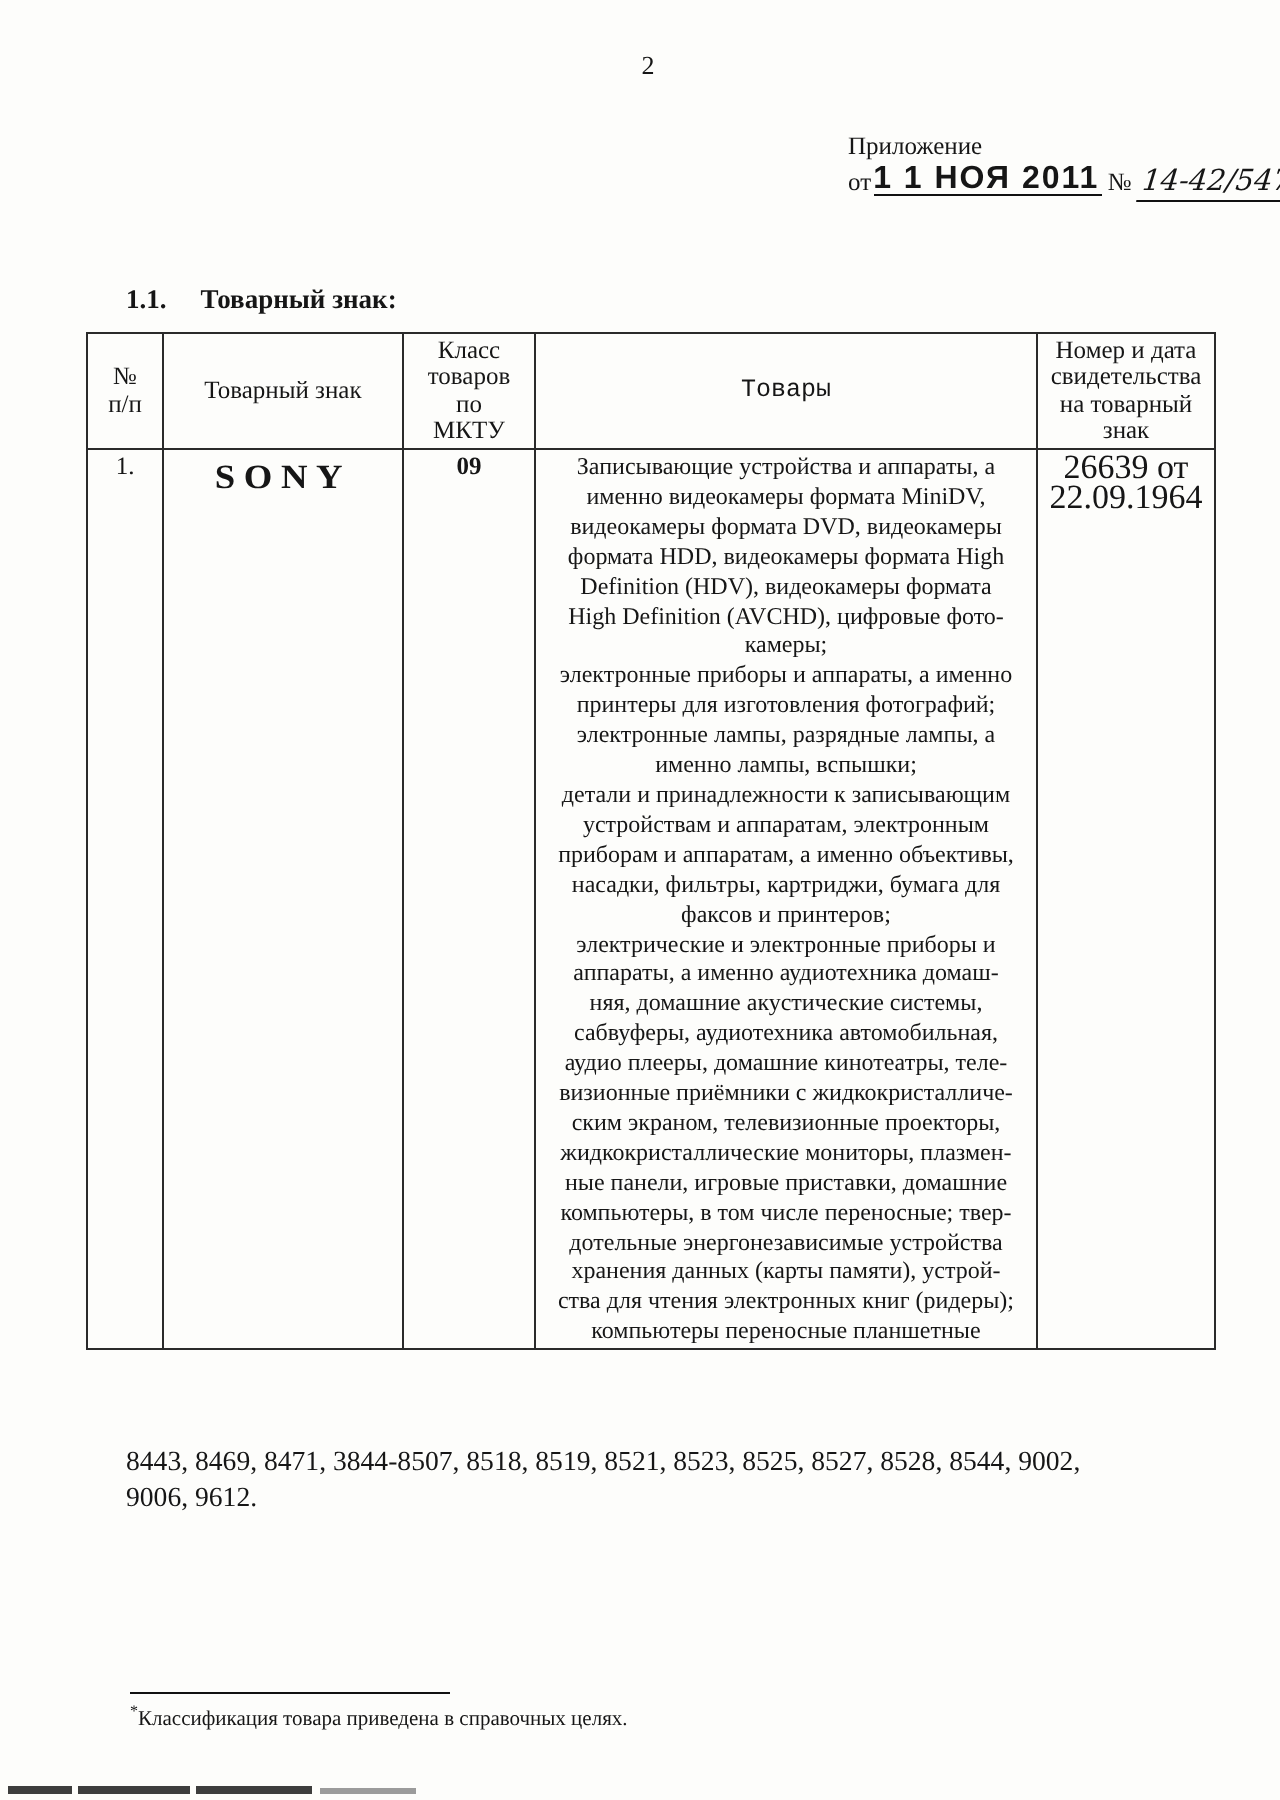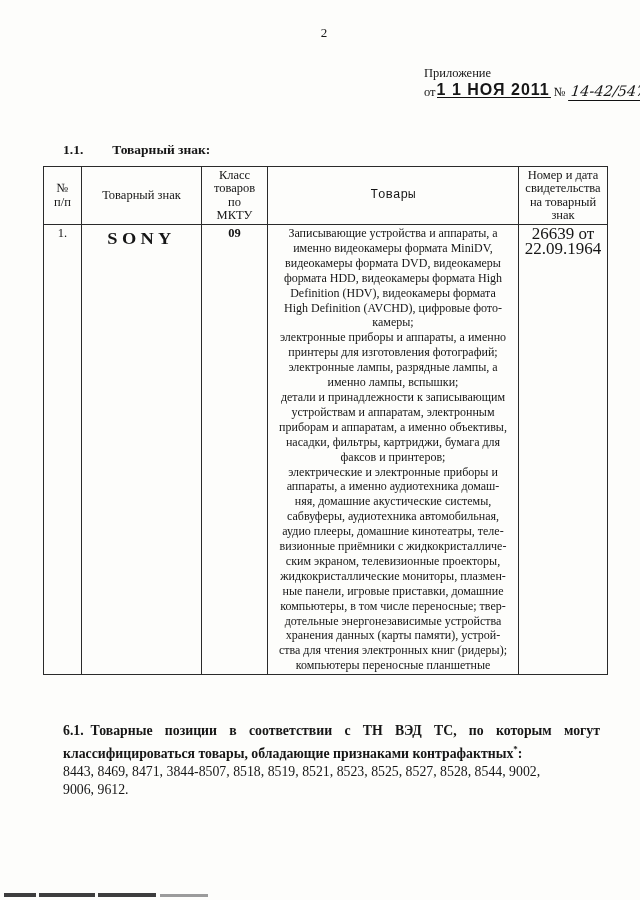--- a/index.html
+++ b/index.html
@@ -35,21 +35,21 @@
     font-style:italic;font-size:14.5px;
     border-bottom:1px solid #111;
     padding:0 4px 0 2px;margin-left:3px;
     transform:skewX(-6deg);
   }
   
   .section-title{
     position:absolute;top:142px;left:63px;
     font-size:13.5px;font-weight:bold;
   }
-  .section-title .num{margin-right:29px;}
+  .section-title .num{margin-right:17px;}
   
   .tm-table{
     position:absolute;top:166px;left:43px;
     border-collapse:collapse;table-layout:fixed;
   }
   .tm-table td{
     border:1px solid #2a2a2a;
     padding:1px 2px;
     vertical-align:top;
     text-align:center;
@@ -167,24 +167,27 @@
 хранения данных (карты памяти), устрой-
 ства для чтения электронных книг (ридеры);
 компьютеры переносные планшетные</td>
       <td class="cell-cert pre">26639 от
 22.09.1964</td>
     </tr>
   </tbody>
     </table>
 
   <div class="section-61">
-    <div class="bold-part"><span>6.1. Товарные позиции в соответствии с ТН ВЭД ТС, по которым могут классифицироваться товары, обладающие признаками контрафактных</span><sup>*</sup><span>:</span></div>
     <div class="numbers">8443, 8469, 8471, 3844-8507, 8518, 8519, 8521, 8523, 8525, 8527, 8528, 8544, 9002,
 9006, 9612.</div>
   </div>
 
+  <div class="footnote">
+    <div class="footnote-rule"></div>
+    <div class="footnote-text"><sup>*</sup><span>Классификация товара приведена в справочных целях.</span></div>
+  </div>
 
   <div class="artifact a1"></div>
   <div class="artifact a2"></div>
   <div class="artifact a3"></div>
   <div class="artifact a4"></div>
 
 </div>
 
 </body></html>

